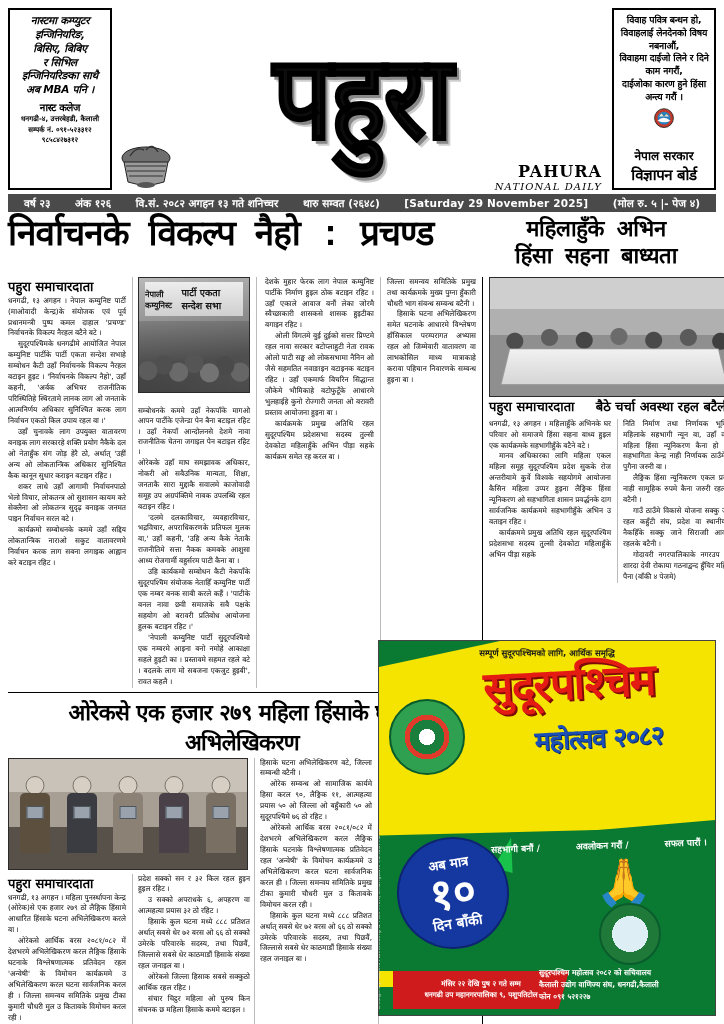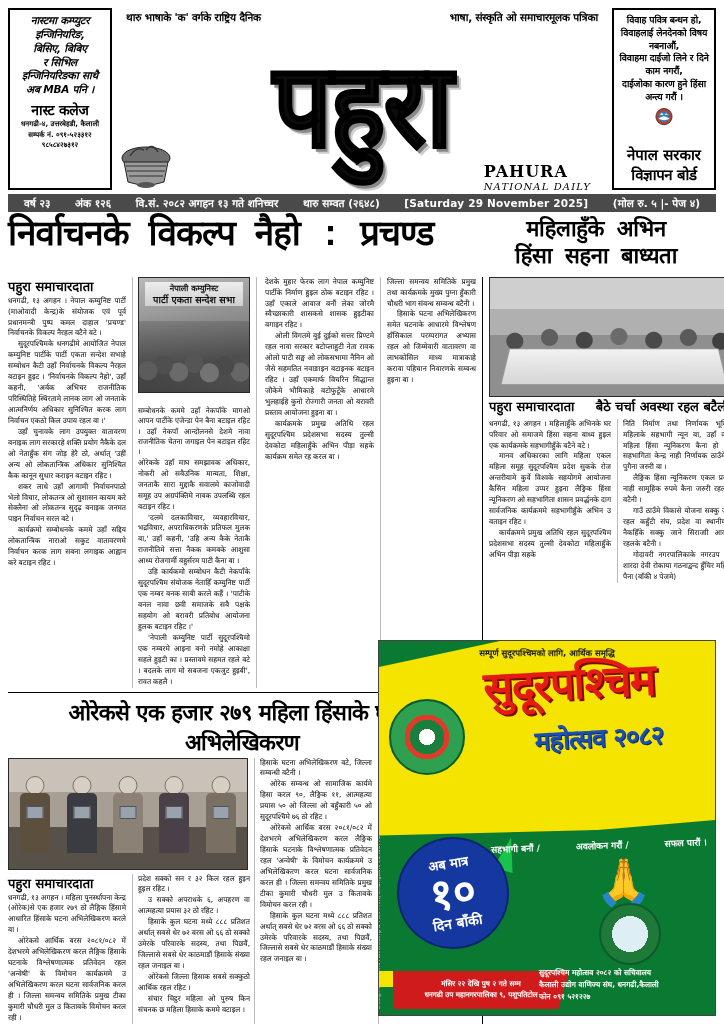--- a/index.html
+++ b/index.html
@@ -16,41 +16,41 @@
   .masthead { display: flex; align-items: stretch; height: 182px; }
   .ad-box {
     border: 2px solid #000; width: 104px; flex: 0 0 104px;
     padding: 4px 3px; text-align: center; display: flex;
     flex-direction: column; justify-content: flex-start; align-items: center;
   }
   .ad-left-line {
     font-size: 10.5px; font-style: italic; font-weight: 700;
     line-height: 1.32; letter-spacing: -0.2px;
   }
-  .ad-left-strong { font-size: 14px; font-weight: 800; margin-top: 3px; letter-spacing: -0.3px;}
+  .ad-left-strong { font-size: 10px; font-weight: 800; margin-top: 3px; letter-spacing: -0.3px;}
   .ad-left-small { font-size: 7px; line-height: 1.35; margin-top: 1px; font-weight:600;}
   .masthead-center { flex: 1 1 auto; display: flex; flex-direction: column; position: relative; }
   .tagline-row { display: flex; justify-content: space-between; padding: 2px 14px 0 14px; }
   .tagline { font-size: 10.5px; font-weight: 700; letter-spacing: -0.2px; }
   .logo-wrap { flex: 1 1 auto; position: relative; display:flex; align-items:center; justify-content:center;}
   .paper-title {
     font-size: 104px; font-weight: 900; line-height: 0.92;
     letter-spacing: -2px;
     -webkit-text-stroke: 2px #000; color: #0d0d0d;
     text-shadow: 3px 3px 0 #888, 5px 5px 0 #cfcfcf;
     font-family: "DejaVu Sans", sans-serif;
     transform: scaleY(1.12);
   }
   .basket-logo { position: absolute; left: 4px; bottom: 2px; width: 60px; height: 46px; }
-  .latin-names { position: absolute; right: 21px; bottom: -2px; text-align: left; }
+  .latin-names { position: absolute; right: 10px; bottom: -2px; text-align: right; }
   .latin-main { font-size: 16px; font-weight: 800; letter-spacing: 1px; font-family:"DejaVu Serif", serif;}
   .latin-sub { font-size: 10px; font-style: italic; letter-spacing: 1.1px; font-family:"DejaVu Serif", serif;}
   .ad-right-line { font-size: 9.3px; font-weight: 700; line-height: 1.38; letter-spacing: -0.2px; }
   .emblem { width: 24px; height: 26px; margin: 3px 0 2px 0; }
-  .ad-right-gov { font-size: 15px; font-weight: 800; margin-top: 16px;}
+  .ad-right-gov { font-size: 12px; font-weight: 800; margin-top: 16px;}
   .ad-right-board { font-size: 15px; font-weight: 900; letter-spacing: -0.4px;}
 
   
   .infobar {
     margin-top: 4px; background: #4a4a4a; color: #fff;
     display: flex; align-items: center; justify-content: space-between;
     padding: 2px 16px; font-size: 10.5px; font-weight: 700; height: 18px;
   }
   .infobar span { white-space: nowrap; }
   .ib-eng { font-family: "DejaVu Sans", sans-serif; letter-spacing: 0.2px;}
@@ -77,23 +77,23 @@
     font-size: 7.3px; line-height: 1.5; text-align: justify;
     text-justify: inter-word; hyphens: auto; word-spacing: -0.3px;
   }
   .ptext + .ptext { text-indent: 10px; }
 
   .photo {
     background: linear-gradient(170deg,#b9b9b9 0%,#8e8e8e 40%,#6f6f6f 72%,#9d9d9d 100%);
     border: 1px solid #2a2a2a; position: relative; overflow: hidden;
   }
   .photo .banner {
-    position:absolute; top:4px; left:6px; right:6px; height:24px;
+    position:absolute; top:4px; left:6px; right:6px; height:34px;
     background: linear-gradient(180deg,#ededed,#cfcfcf);
-    border-radius:0; display:flex; flex-direction:column; align-items:center;
+    border-radius:0; display:flex; flex-direction:row; align-items:center;
     justify-content:center; color:#111; font-weight:800; overflow:hidden;
   }
   .photo .banner .b1 { font-size: 8px; }
   .photo .banner .b2 { font-size: 9.5px; }
   .photo .crowd { position:absolute; bottom:0; left:0; right:0; height:62%;
     background:
       radial-gradient(circle at 8% 70%, #5c5c5c 0 9px, transparent 10px),
       radial-gradient(circle at 22% 62%, #4f4f4f 0 9px, transparent 10px),
       radial-gradient(circle at 36% 72%, #6a6a6a 0 9px, transparent 10px),
       radial-gradient(circle at 50% 60%, #555 0 9px, transparent 10px),
@@ -234,24 +234,20 @@
       <div class="ad-left-line">र सिभिल</div>
       <div class="ad-left-line">इन्जिनियरिङका साथै</div>
       <div class="ad-left-line">अब MBA पनि ।</div>
       <div class="ad-left-strong">नास्ट कलेज</div>
       <div class="ad-left-small">धनगढी-४, उत्तरबेहडी, कैलाली</div>
       <div class="ad-left-small">सम्पर्क नं. ०९१-५२३३१२</div>
       <div class="ad-left-small">९८५८४२७३१२</div>
     </div>
 
     <div class="masthead-center">
-      <div class="tagline-row">
-        <div class="tagline">थारु भाषाके 'क' वर्गके राष्ट्रिय दैनिक</div>
-        <div class="tagline">भाषा, संस्कृति ओ समाचारमूलक पत्रिका</div>
-      </div>
       <div class="logo-wrap">
         <div class="paper-title">पहुरा</div>
         <svg class="basket-logo" viewBox="0 0 60 46">
           <ellipse cx="30" cy="16" rx="24" ry="11" fill="#6f6f6f" stroke="#222"></ellipse>
           <path d="M8 20 L12 40 Q30 46 48 40 L52 20 Z" fill="#9a9a9a" stroke="#222" stroke-width="1"></path>
           <path d="M10 24 H50 M11 29 H49 M13 34 H47" stroke="#333" stroke-width="1" fill="none"></path>
           <path d="M14 14 q6-10 14-6 M30 8 q6-8 12 2" stroke="#333" stroke-width="1.4" fill="none"></path>
           <ellipse cx="30" cy="43" rx="9" ry="3" fill="#555"></ellipse>
         </svg>
         <div class="latin-names">

